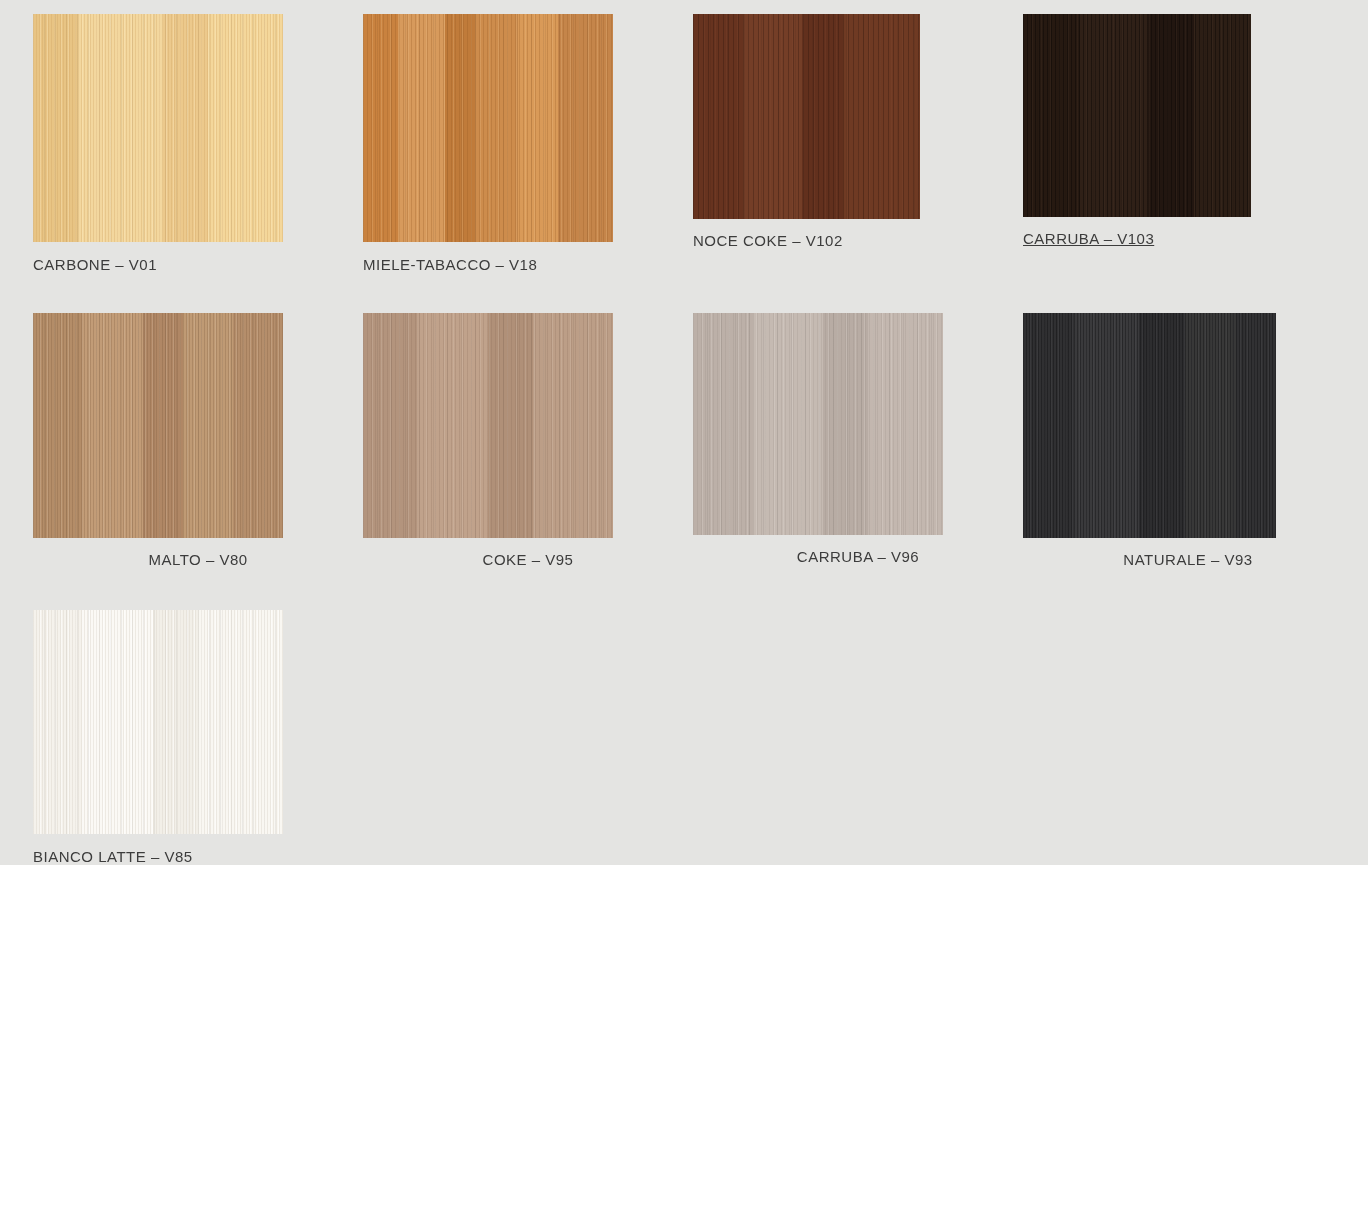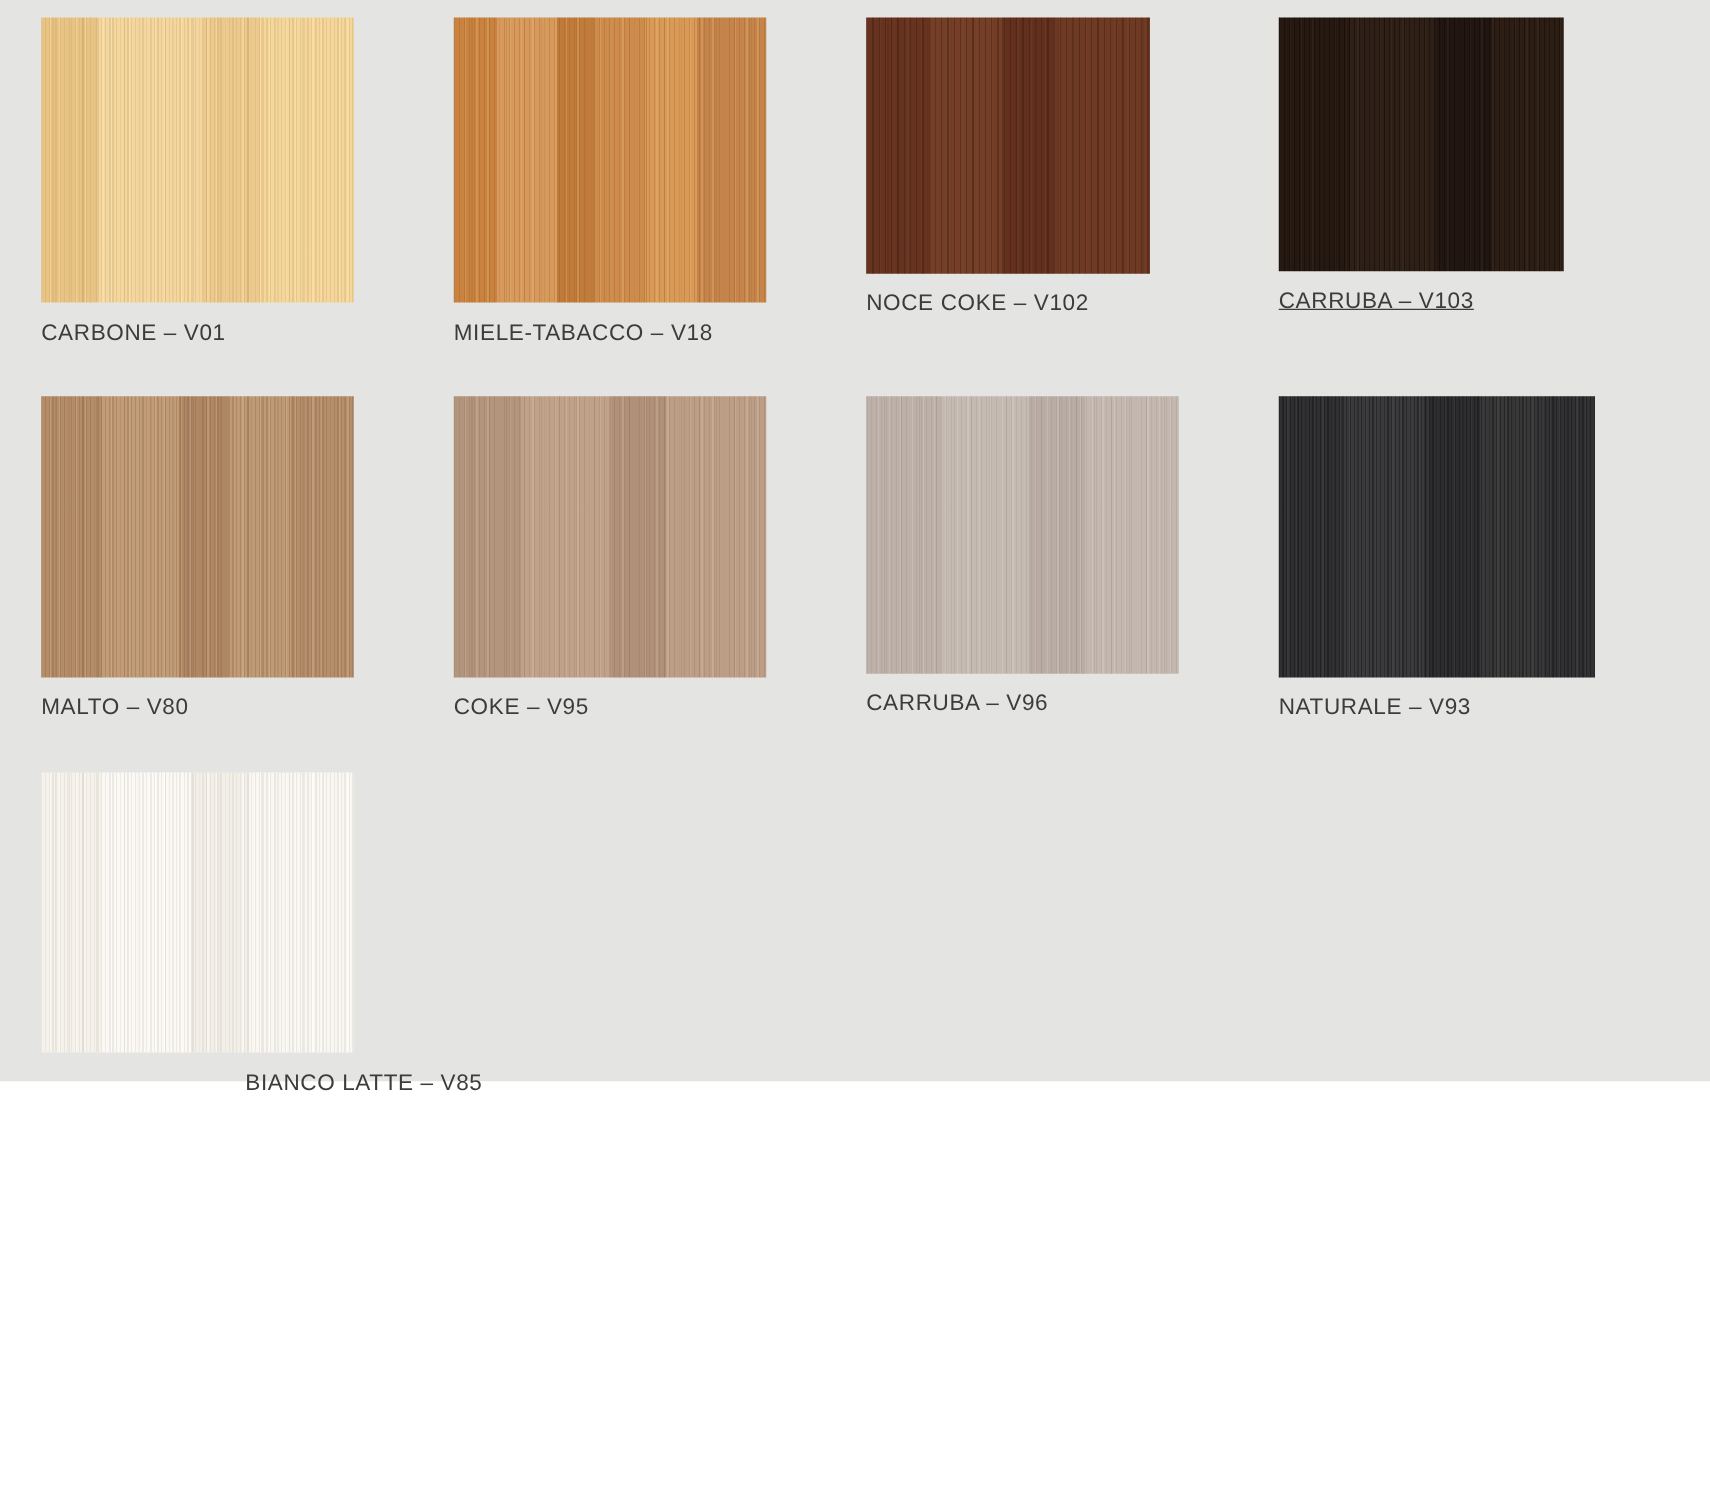--- a/index.html
+++ b/index.html
@@ -41,41 +41,41 @@
   .swatch {
     position: relative;
     overflow: hidden;
     background-repeat: no-repeat;
   }
   .grain {
     position: absolute;
     left: 0; top: 0; right: 0; bottom: 0;
   }
   .caption {
-    font-size: 18px;
+    font-size: 15px;
     letter-spacing: 0.5px;
     color: #3c3c3c;
     font-weight: 400;
     white-space: nowrap;
   }
   
   .r1 .swatch { width: 250px; height: 228px; }
   .r1 .caption { margin-top: 14px; }
   .r1 .cell:nth-child(3) .swatch { width: 227px; height: 205px; }
   .r1 .cell:nth-child(3) .caption { margin-top: 13px; }
   .r1 .cell:nth-child(4) .swatch { width: 228px; height: 203px; }
   .r1 .cell:nth-child(4) .caption { margin-top: 13px; text-decoration: underline; }
   
-  .r2 { margin-top: 40px; }
+  .r2 { margin-top: 40px; text-align: center; }
   .r2 .swatch { width: 250px; height: 225px; }
   .r2 .caption { margin-top: 13px; }
   .r2 .cell:nth-child(3) .swatch { width: 250px; height: 222px; }
   .r2 .cell:nth-child(4) .swatch { width: 253px; height: 225px; }
   
-  .r3 { margin-top: 42px; text-align: right; }
+  .r3 { margin-top: 42px; }
   .r3 .swatch { width: 250px; height: 224px; }
   .r3 .caption { margin-top: 14px; }
 </style>
 </head>
 <body>
 
 <div id="swatch-panel">
   <div class="grid">
 
     <div class="row r1">

